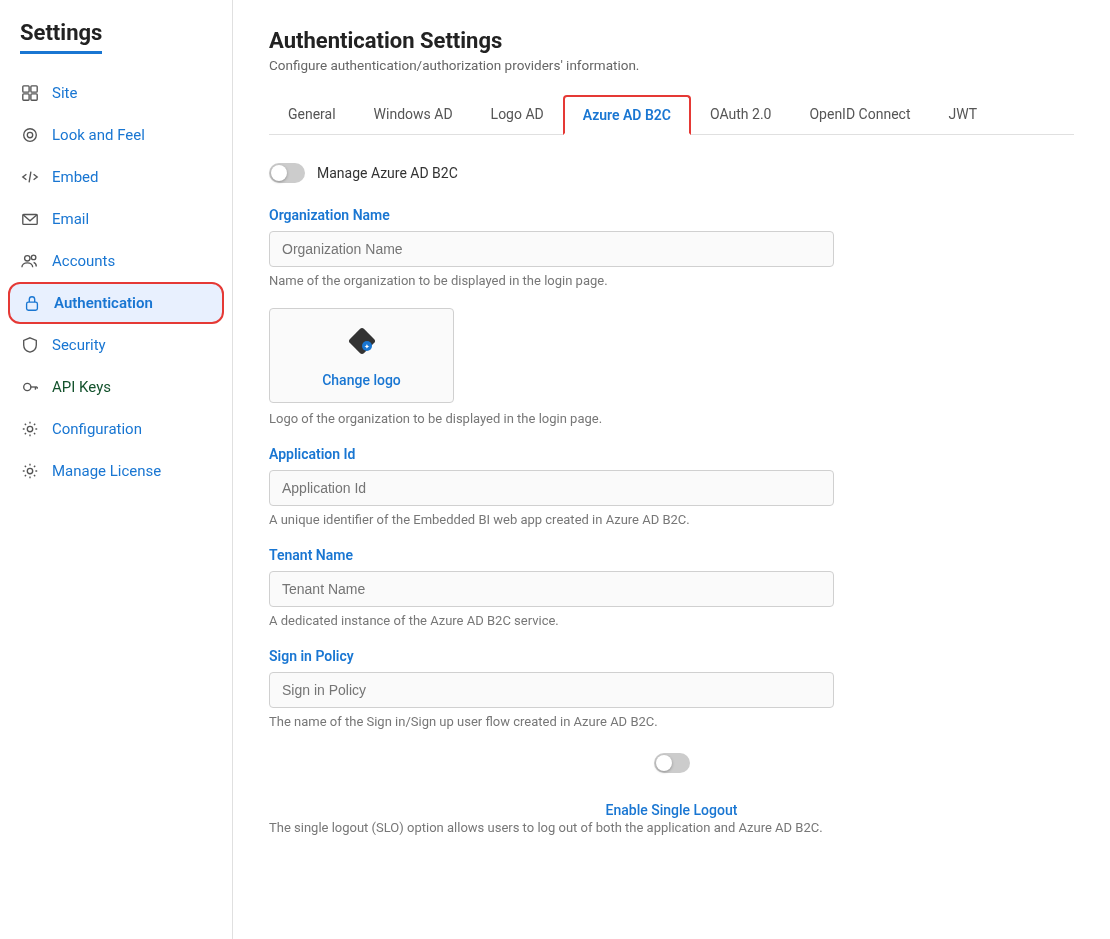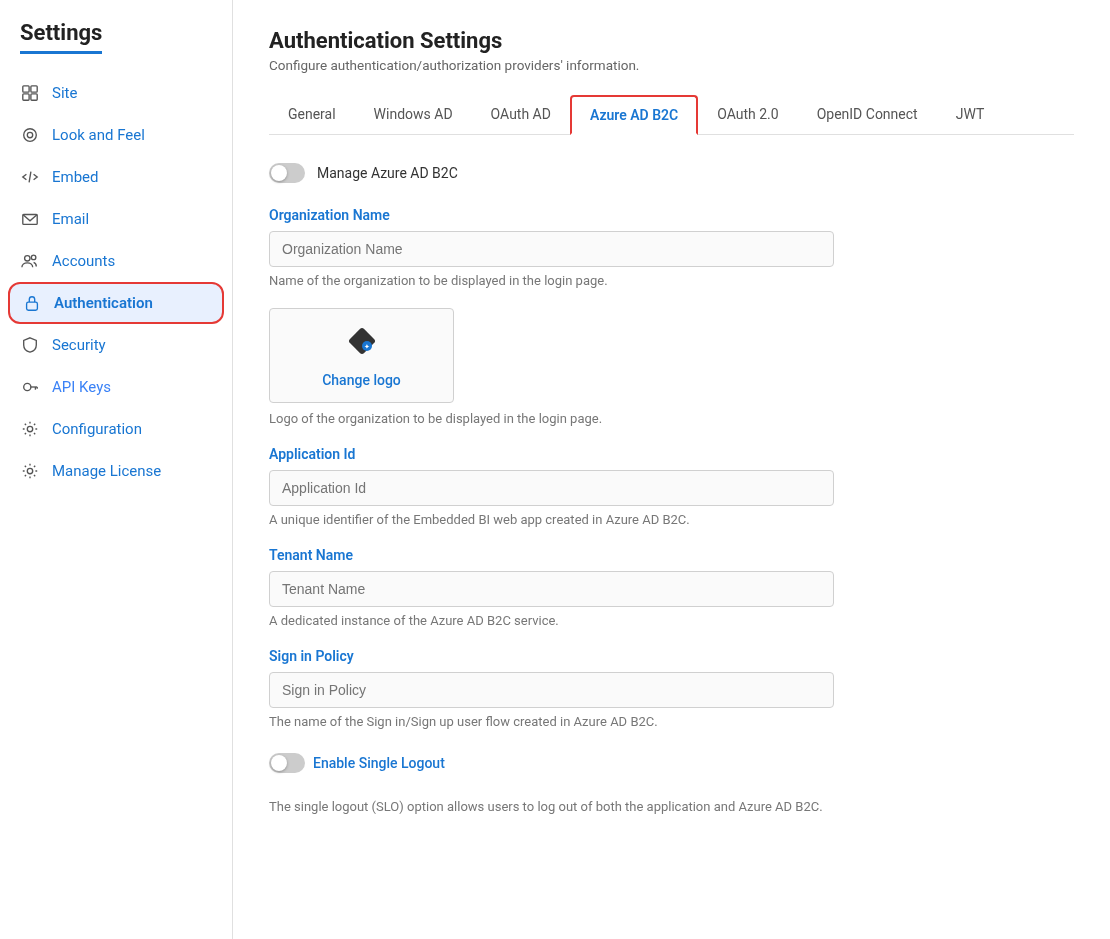--- a/index.html
+++ b/index.html
@@ -94,21 +94,21 @@
 
     <div class="sidebar-item">
       <span class="icon">
         <svg viewBox="0 0 20 20" fill="none" stroke="#555" stroke-width="1.5">
             <circle cx="7" cy="10" r="4"></circle>
             <line x1="10.5" y1="10" x2="18" y2="10"></line>
             <line x1="16" y1="10" x2="16" y2="13"></line>
             <line x1="18" y1="10" x2="18" y2="12"></line>
           </svg>
       </span>
-      <span style="color:#3b82f6;">API Keys</span>
+      <span style="color:#14532d;">API Keys</span>
     </div>
 
     <div class="sidebar-item">
       <span class="icon">
         <svg viewBox="0 0 20 20" fill="none" stroke="#555" stroke-width="1.5">
             <circle cx="10" cy="10" r="3"></circle>
             <path d="M10 2v2M10 16v2M2 10h2M16 10h2M4.2 4.2l1.4 1.4M14.4 14.4l1.4 1.4M4.2 15.8l1.4-1.4M14.4 5.6l1.4-1.4"></path>
           </svg>
       </span>
       <span style="color:#1976d2;">Configuration</span>
@@ -133,21 +133,21 @@
   <p style="font-size:13.5px;color:#666;margin-bottom:22px;">Configure authentication/authorization providers' information.</p>
 
   <div style="display:flex;align-items:flex-start;border-bottom:1px solid #e0e0e0;margin-bottom:28px;gap:0;">
     <div style="padding:10px 18px;font-size:14px;color:#555;cursor:pointer;border:1px solid transparent;margin-bottom:-1px;">
       <span>General</span>
     </div>
     <div style="padding:10px 18px;font-size:14px;color:#555;cursor:pointer;border:1px solid transparent;margin-bottom:-1px;">
       <span>Windows AD</span>
     </div>
     <div style="padding:10px 18px;font-size:14px;color:#555;cursor:pointer;border:1px solid transparent;margin-bottom:-1px;">
-      <span>OAuth AD</span>
+      <span>Logo AD</span>
     </div>
     <div style="padding:10px 18px;font-size:14px;color:#1976d2;font-weight:600;cursor:pointer;border:2px solid #e53935;border-bottom:2px solid #fff;border-radius:4px 4px 0 0;background:#fff;margin-bottom:-1px;">
       <span>Azure AD B2C</span>
     </div>
     <div style="padding:10px 18px;font-size:14px;color:#555;cursor:pointer;border:1px solid transparent;margin-bottom:-1px;">
       <span>OAuth 2.0</span>
     </div>
     <div style="padding:10px 18px;font-size:14px;color:#555;cursor:pointer;border:1px solid transparent;margin-bottom:-1px;">
       <span>OpenID Connect</span>
     </div>
@@ -195,21 +195,21 @@
     <div style="font-size:13px;color:#777;margin-top:6px;">A dedicated instance of the Azure AD B2C service.</div>
   </div>
 
   <div style="margin-bottom:24px;">
     <div style="font-size:14px;font-weight:600;color:#1976d2;margin-bottom:8px;">Sign in Policy</div>
     <input type="text" style="width: 100%; max-width: 565px; border: 1px solid rgb(208, 208, 208); border-radius: 4px; padding: 9px 12px; font-size: 14px; color: rgb(51, 51, 51); background: rgb(250, 250, 250); outline: none;" placeholder="Sign in Policy">
     <div style="font-size:13px;color:#777;margin-top:6px;">The name of the Sign in/Sign up user flow created in Azure AD B2C.</div>
   </div>
 
   <div style="margin-bottom:10px;">
-    <div style="display:flex;align-items:center;gap:8px;margin-bottom:24px;">
+    <div style="display:flex;align-items:center;gap:29px;margin-bottom:0;flex-direction:column;">
       <div style="width:36px;height:20px;background:#ccc;border-radius:10px;position:relative;cursor:pointer;flex-shrink:0;">
         <div style="position:absolute;width:16px;height:16px;background:#fff;border-radius:50%;top:2px;left:2px;box-shadow:0 1px 3px rgba(0,0,0,0.3);"></div>
       </div>
       <span style="font-size:14px;color:#1976d2;font-weight:500;">Enable Single Logout</span>
     </div>
     <div style="font-size:13px;color:#777;max-width:565px;line-height:1.5;">The single logout (SLO) option allows users to log out of both the application and Azure AD B2C.</div>
   </div>
 
 </main>
 

